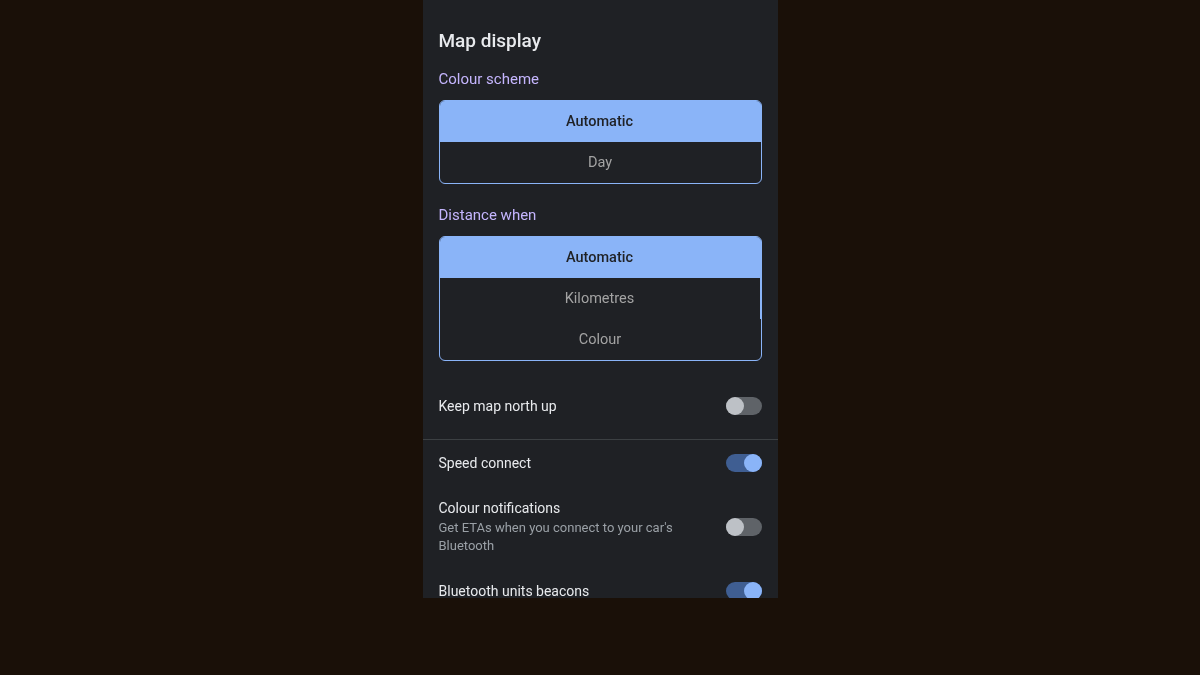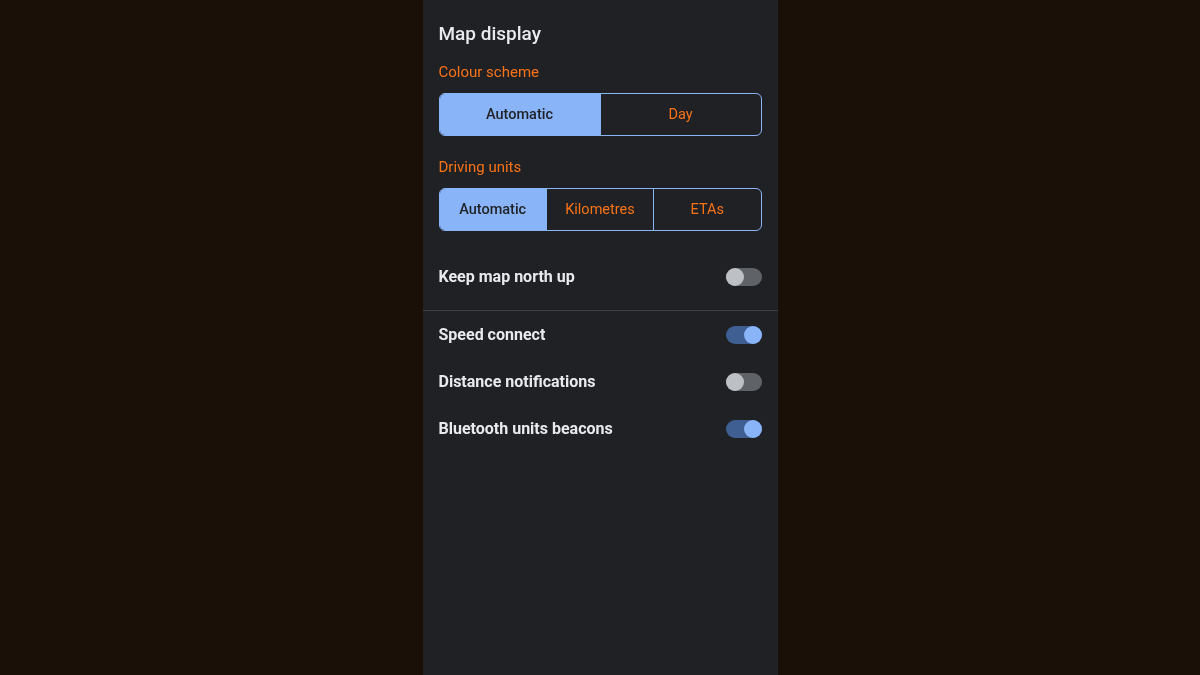--- a/index.html
+++ b/index.html
@@ -7,54 +7,55 @@
       background: #1a1008;
       width: 1200px;
       height: 675px;
       font-family: -apple-system, BlinkMacSystemFont, 'Segoe UI', Roboto, sans-serif;
       display: flex;
       justify-content: center;
       overflow: hidden;
     }
     .phone-panel {
       width: 355px;
-      height: 675px;
+      height: 598px;
       background: #1f2125;
-      padding: 0 16px;
+      padding: 7px 16px;
       color: #e8eaed;
       overflow: hidden;
     }
     .section-title {
       font-size: 19px;
       font-weight: 500;
       color: #e8eaed;
       margin-top: 22px;
       margin-bottom: 18px;
     }
     .section-title:first-child {
       margin-top: 22px;
     }
     .setting-label {
       font-size: 15px;
-      color: #f97316;
+      color: #c4b5fd;
       margin-bottom: 12px;
     }
     .seg-group {
       display: flex;
       border: 1px solid #8ab4f8;
       border-radius: 6px;
       overflow: hidden;
       margin-bottom: 22px;
+      flex-direction: column;
     }
     .seg-btn {
       flex: 1;
       padding: 12px 0;
       text-align: center;
       font-size: 14.5px;
-      color: #f97316;
+      color: #a3a3a3;
       background: transparent;
       cursor: pointer;
       border-right: 1px solid #8ab4f8;
     }
     .seg-btn:last-child {
       border-right: none;
     }
     .seg-btn.selected {
       background: #8ab4f8;
       color: #1f2125;
@@ -64,23 +65,22 @@
       display: flex;
       align-items: center;
       justify-content: space-between;
       padding: 14px 0;
     }
     .toggle-row .text-block {
       flex: 1;
       padding-right: 16px;
     }
     .toggle-row .title {
-      font-size: 16px;
+      font-size: 14px;
       color: #e8eaed;
-      font-weight: bold;
     }
     .toggle-row .subtitle {
       font-size: 13px;
       color: #9aa0a6;
       margin-top: 3px;
       line-height: 1.35;
     }
     .toggle {
       position: relative;
       width: 36px;
@@ -125,25 +125,25 @@
 <div class="phone-panel">
 
   <div class="section-title">Map display</div>
 
   <div class="setting-label">Colour scheme</div>
   <div class="seg-group">
     <div class="seg-btn selected">Automatic</div>
     <div class="seg-btn">Day</div>
   </div>
 
-  <div class="setting-label">Driving units</div>
+  <div class="setting-label">Distance when</div>
   <div class="seg-group">
     <div class="seg-btn selected">Automatic</div>
     <div class="seg-btn">Kilometres</div>
-    <div class="seg-btn">ETAs</div>
+    <div class="seg-btn">Colour</div>
   </div>
 
   <div class="toggle-row north-up-row">
     <div class="text-block">
       <div class="title">Keep map north up</div>
     </div>
     <div class="toggle off">
         <div class="thumb"></div>
       </div>
   </div>
@@ -156,21 +156,22 @@
       <div class="title">Speed connect</div>
     </div>
     <div class="toggle on">
         <div class="thumb"></div>
       </div>
   </div>
 
 
   <div class="toggle-row">
     <div class="text-block">
-      <div class="title">Distance notifications</div>
+      <div class="title">Colour notifications</div>
+      <div class="subtitle">Get ETAs when you connect to your car's Bluetooth</div>
     </div>
     <div class="toggle off">
         <div class="thumb"></div>
       </div>
   </div>
 
   <div class="toggle-row">
     <div class="text-block">
       <div class="title">Bluetooth units beacons</div>
     </div>

